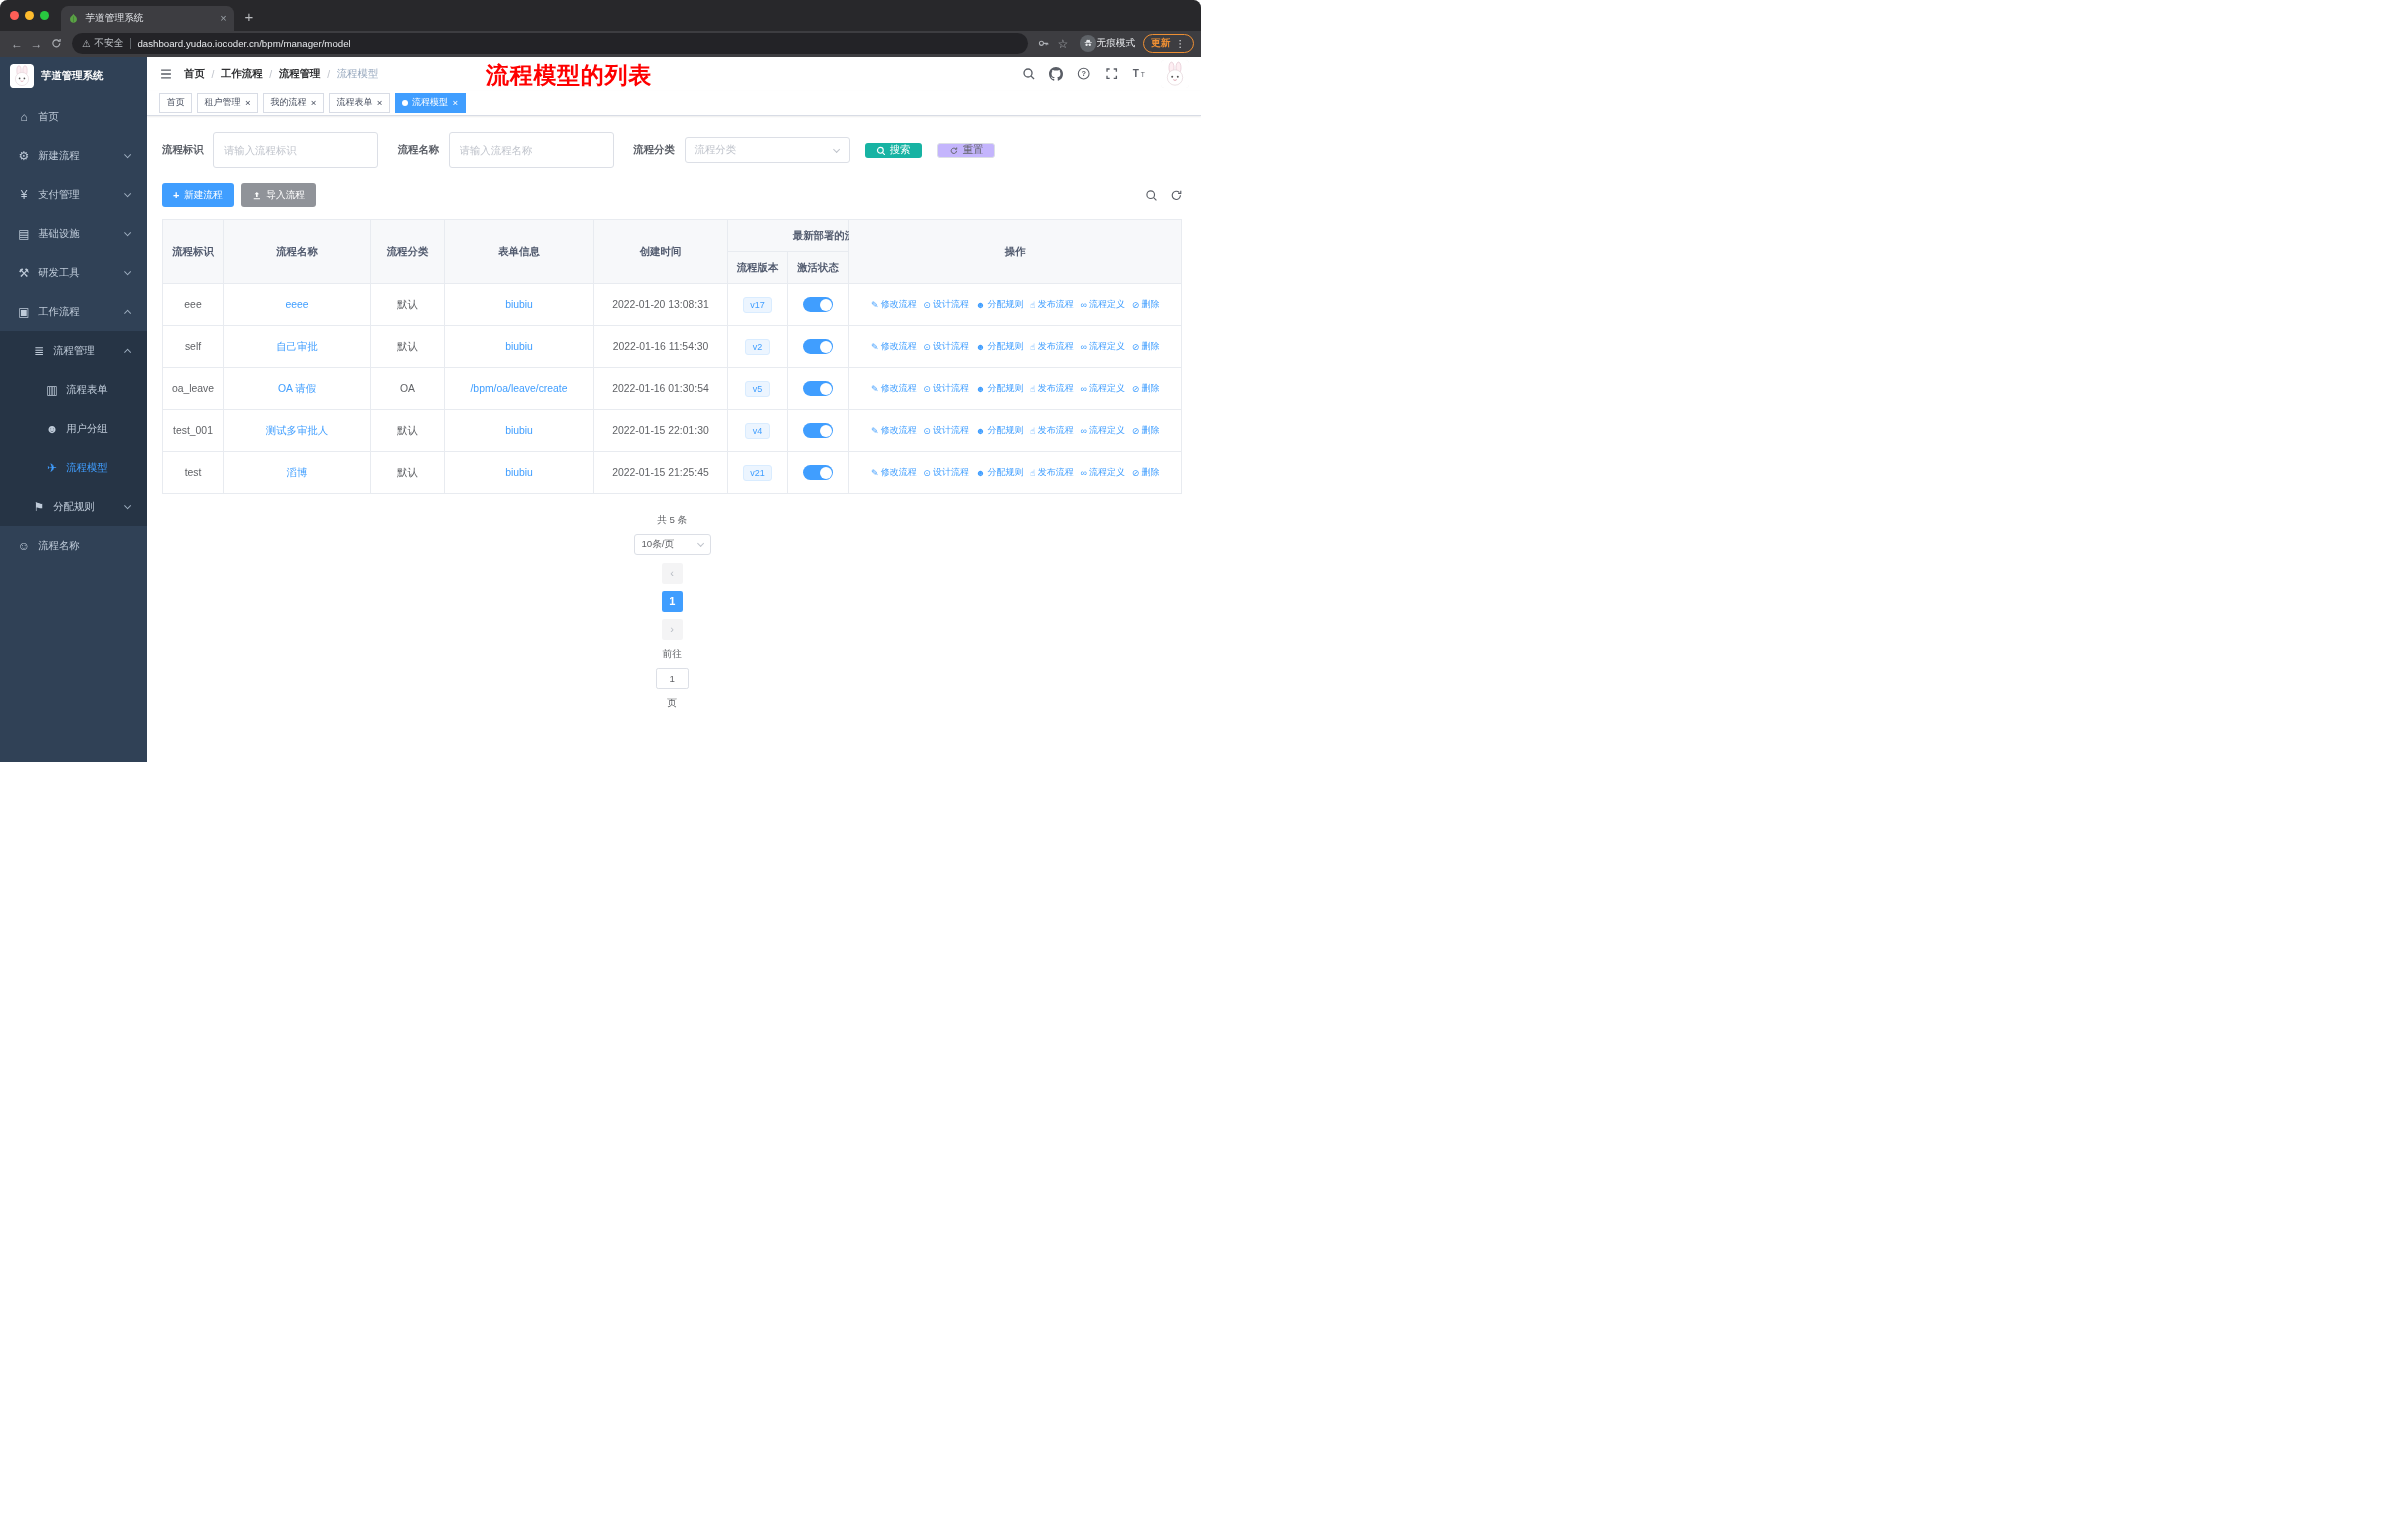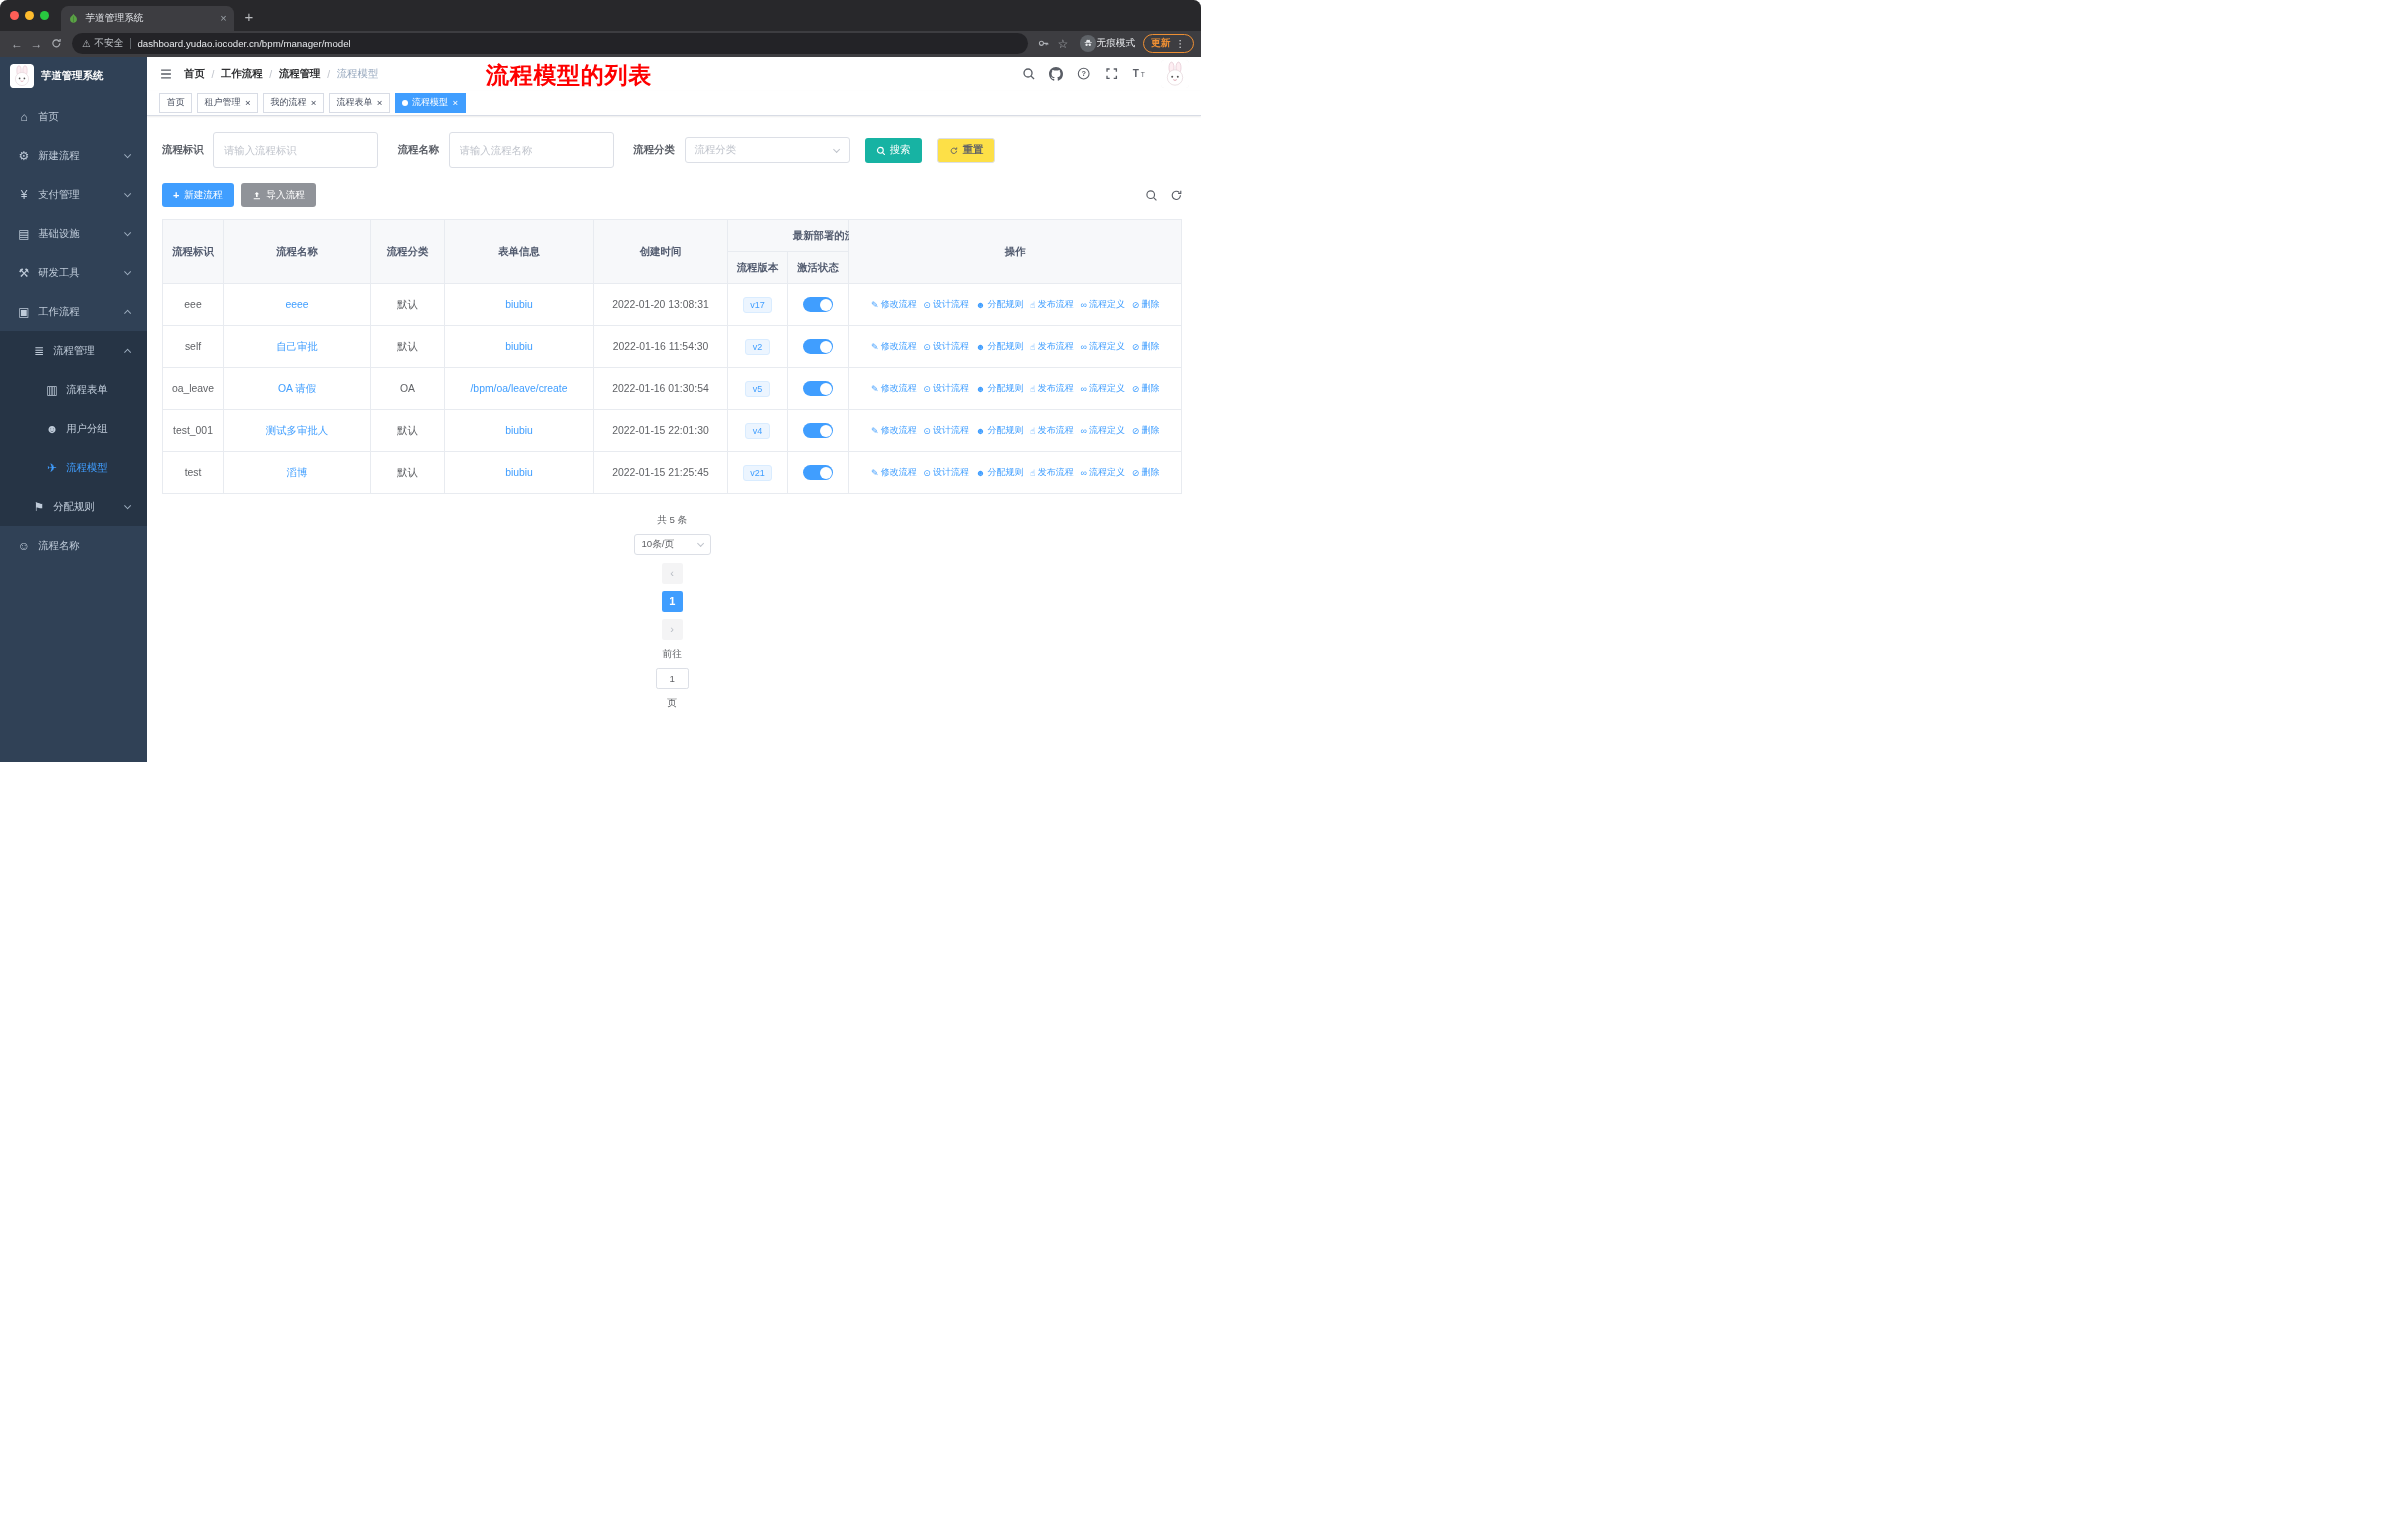--- a/index.html
+++ b/index.html
@@ -76,23 +76,23 @@
   .f-label { font-size:10.4px; color:#5a5e66; font-weight:700; margin-right:9.7px; white-space:nowrap; }
   .f-input { width:165px; height:36px; border:0.7px solid #dcdfe6; border-radius:3px; padding:0 9.7px;
     font-size:10.4px; color:#606266; outline:none; margin-right:19.4px; }
   .f-input::placeholder { color:#c0c4cc; }
   .select { width:165px; height:26px; border:0.7px solid #dcdfe6; border-radius:3px; background:#fff;
     display:flex; align-items:center; justify-content:space-between; padding:0 9px;
     color:#c0c4cc; font-size:10.4px; cursor:pointer; }
   .chev { width:5.2px; height:5.2px; border-right:1.1px solid #c0c4cc; border-bottom:1.1px solid #c0c4cc;
     transform:rotate(45deg); margin-top:-2.2px; flex-shrink:0; }
   .btn { display:inline-flex; align-items:center; gap:4.5px; border:none; border-radius:3px; font-size:10.4px;
-    height:25px; padding:0 11px; cursor:pointer; white-space:nowrap; }
+    height:15px; padding:0 11px; cursor:pointer; white-space:nowrap; }
   .search-btn { background:var(--search-button,#17b3a3); color:#fff; margin-left:15px; }
-  .plain-btn { background:#fde047; border:0.7px solid #dcdfe6; color:#606266; margin-left:15px;font-weight:bold; }
+  .plain-btn { background:#c4b5fd; border:0.7px solid #dcdfe6; color:#606266; margin-left:15px; }
 
   .toolbar { display:flex; align-items:center; margin-top:15px; }
   .btn.primary { background:var(--accent,#409eff); color:#fff; height:24px; font-size:9.7px; }
   .btn.primary .plus { font-size:11px; font-weight:700; }
   .btn.info { background:#909399; color:#fff; height:24px; font-size:9.7px; margin-left:7.4px; }
   .tool-icons { margin-left:auto; display:flex; align-items:center; gap:12px; }
 
   
   .grid { width:100%; border-collapse:collapse; table-layout:fixed; margin-top:12px; }
   .grid th, .grid td { border:0.7px solid #e8ebf0; text-align:center; }

